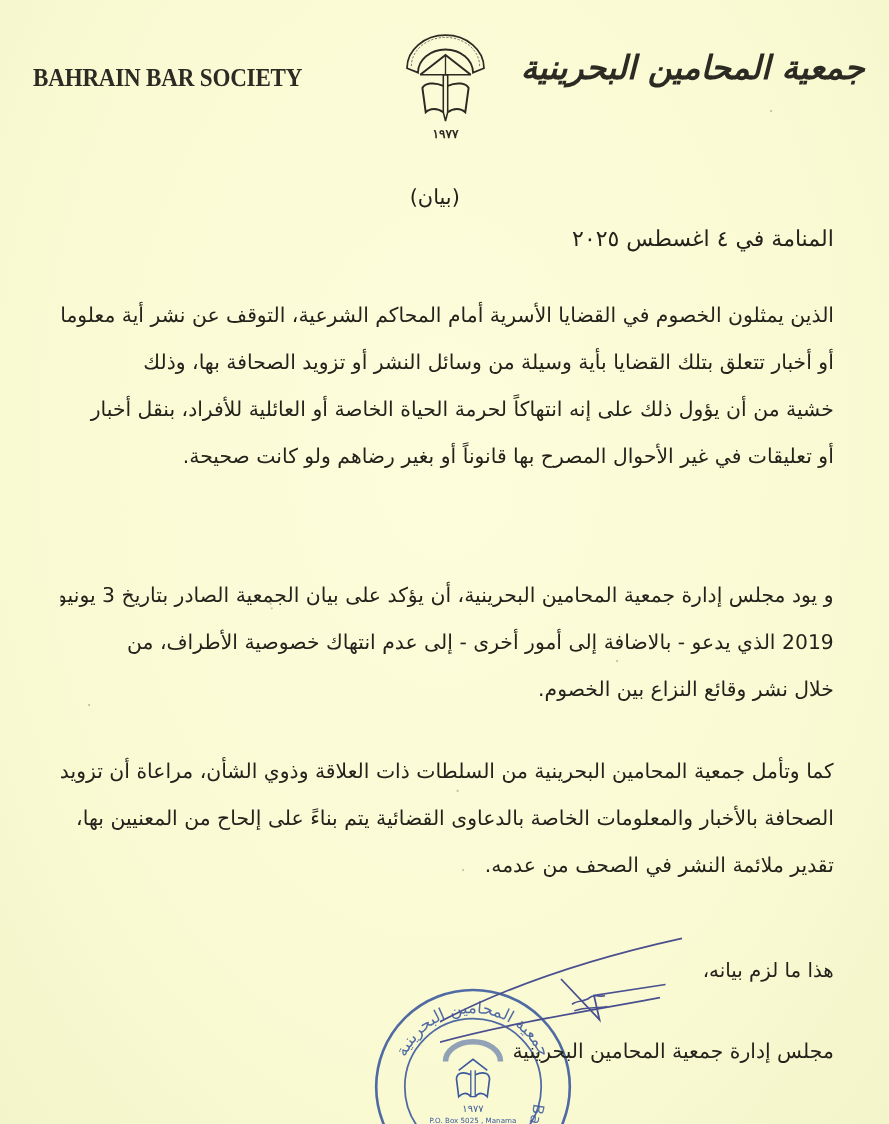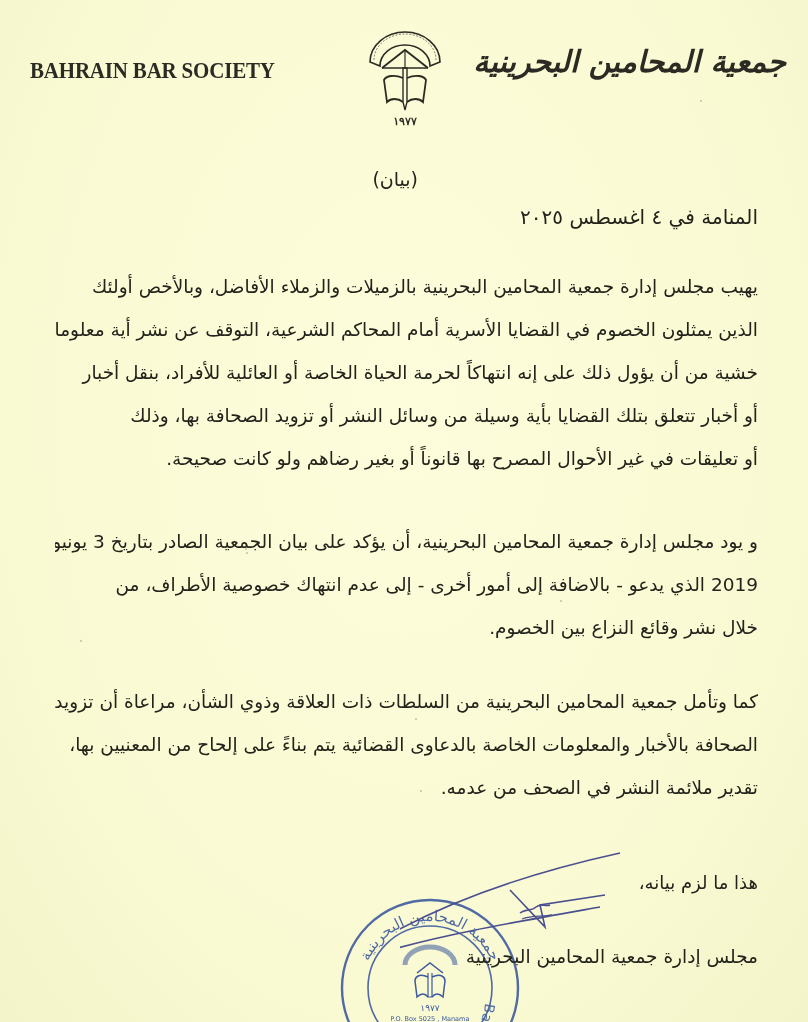--- a/index.html
+++ b/index.html
@@ -161,24 +161,23 @@
       <div class="emblem-year">١٩٧٧</div>
     </div>
 
     <div class="ar-name">جمعية المحامين البحرينية</div>
   </div>
 
   <div class="rtl doc-type">(بيان)</div>
   <div class="rtl doc-date">المنامة في ٤ اغسطس ٢٠٢٥</div>
 
   <div class="rtl para p1">
-    <span class="line">يهيب مجلس إدارة جمعية المحامين البحرينية بالزميلات والزملاء الأفاضل، وبالأخص أولئك</span>
     <span class="line">الذين يمثلون الخصوم في القضايا الأسرية أمام المحاكم الشرعية، التوقف عن نشر أية معلومات</span>
+    <span class="line">أو أخبار تتعلق بتلك القضايا بأية وسيلة من وسائل النشر أو تزويد الصحافة بها، وذلك</span>
     <span class="line">خشية من أن يؤول ذلك على إنه انتهاكاً لحرمة الحياة الخاصة أو العائلية للأفراد، بنقل أخبار</span>
-    <span class="line">أو أخبار تتعلق بتلك القضايا بأية وسيلة من وسائل النشر أو تزويد الصحافة بها، وذلك</span>
     <span class="line">أو تعليقات  في غير الأحوال المصرح بها قانوناً أو بغير رضاهم ولو كانت صحيحة.</span>
   </div>
 
   <div class="rtl para p2">
     <span class="line">و يود مجلس إدارة جمعية المحامين البحرينية، أن يؤكد على بيان الجمعية الصادر بتاريخ 3 يونيو</span>
     <span class="line">2019 الذي يدعو - بالاضافة إلى أمور أخرى - إلى عدم انتهاك خصوصية الأطراف، من</span>
     <span class="line">خلال نشر وقائع النزاع بين الخصوم.</span>
   </div>
 
   <div class="rtl para p3">

